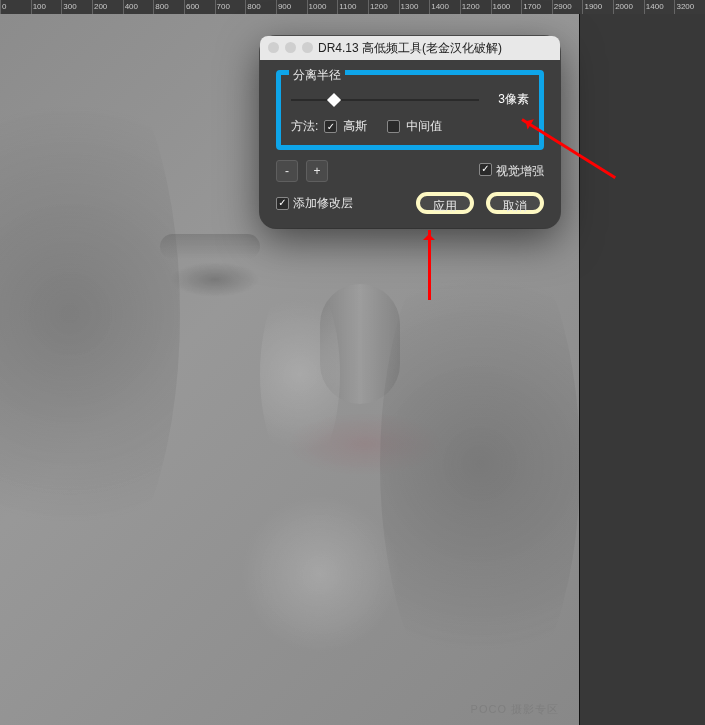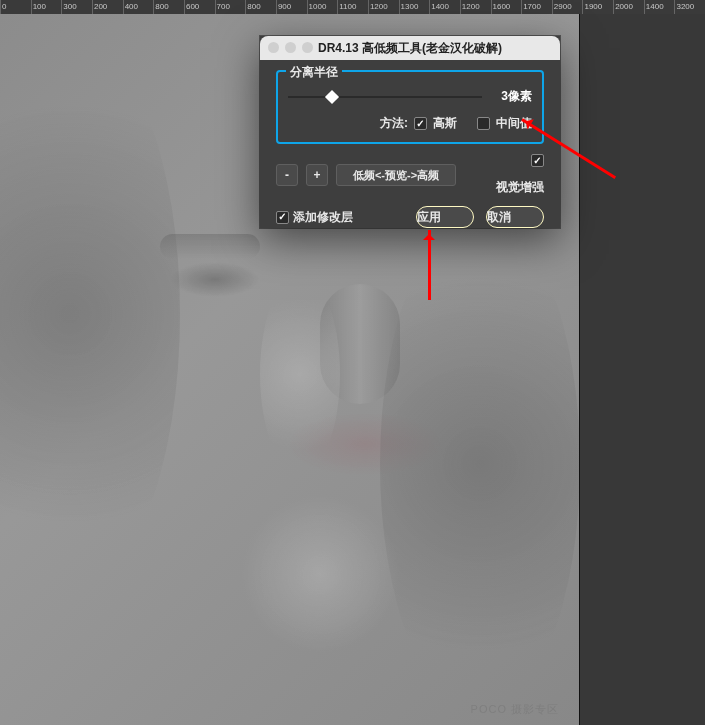--- a/index.html
+++ b/index.html
@@ -40,53 +40,53 @@
     .brow { position: absolute; width: 100px; height: 25px; border-radius: 50px;
       background: linear-gradient(180deg, rgba(70,70,70,0.4), rgba(140,140,140,0)); }
 
     .watermark { position: absolute; right: 20px; bottom: 8px; color: #7a7a7a; font-size: 11px; letter-spacing: 1px; opacity: 0.7; }
 
     .sidebar { position: absolute; top: 14px; left: 580px; width: 125px; height: 711px; background: #383838; }
 
     
     .dialog {
       position: absolute; top: 36px; left: 260px; width: 300px; height: 192px;
-      background: #3e3e3e; border-radius: 0;
+      background: #3e3e3e; border-radius: 16px;
       box-shadow: 0 12px 40px rgba(0,0,0,0.55), 0 0 0 1px #555;
-      color: #e8e8e8; font-size: 12px; font-weight: bold;
+      color: #e8e8e8; font-size: 12px;
     }
     .titlebar {
       height: 24px; background: #e8e8e8; color: #222; text-align: center;
       font-size: 12px; line-height: 24px; border-top-left-radius: 8px; border-top-right-radius: 8px;
       position: relative;
     }
     .traffic { position: absolute; left: 8px; top: 6px; display: flex; gap: 6px; }
     .traffic span { width: 11px; height: 11px; border-radius: 50%; display: inline-block; }
     .tl-close { background: #cfcfcf; } .tl-min { background: #cfcfcf; } .tl-max { background: #cfcfcf; }
 
     .dlg-body { padding: 10px 16px 12px 16px; }
-    .group { border: 2px solid #0ea5e9; border-radius: 4px; padding: 16px 10px 10px 10px; position: relative; margin-bottom: 10px; }
+    .group { border: 5px solid #0ea5e9; border-radius: 4px; padding: 16px 10px 10px 10px; position: relative; margin-bottom: 10px; }
     .group-label { position: absolute; top: -8px; left: 8px; background: #3e3e3e; padding: 0 4px; font-size: 12px; }
     .slider-row { display: flex; align-items: center; gap: 10px; }
     .slider { position: relative; flex: 1; height: 12px; }
     .slider-track { position: absolute; top: 5px; left: 0; right: 0; height: 2px; background: #2a2a2a; }
     .slider-thumb { position: absolute; top: 1px; left: 20%; width: 10px; height: 10px; background: #fff; transform: rotate(45deg); }
     .slider-val { width: 40px; text-align: right; color: #fff; }
-    .method-row { margin-top: 10px; display: flex; align-items: center; gap: 6px; justify-content: flex-end; }
+    .method-row { margin-top: 10px; display: flex; align-items: center; gap: 6px; }
 
     .row2 { display: flex; align-items: center; gap: 8px; margin-bottom: 10px; }
     .sqbtn { width: 22px; height: 22px; background: #4a4a4a; border: 1px solid #5f5f5f; border-radius: 3px; text-align: center; line-height: 20px; cursor: pointer; color: #e8e8e8; }
     .preview-btn { flex: 0 0 120px; height: 22px; background: #4a4a4a; border: 1px solid #5f5f5f; border-radius: 3px; text-align: center; line-height: 20px; cursor: pointer; font-size: 11px; }
-    .chkwrap { display: flex; align-items: flex-end; gap: 12px; margin-left: auto; white-space: nowrap; flex-direction: column; }
+    .chkwrap { display: flex; align-items: flex-start; gap: 4px; margin-left: auto; white-space: nowrap; }
     .chk { width: 13px; height: 13px; background: #2a2a2a; border: 1px solid #888; border-radius: 2px; display: inline-flex; align-items: center; justify-content: center; }
     .chk.on::after { content: "✓"; color: #fff; font-size: 10px; line-height: 1; }
 
     .row3 { display: flex; align-items: center; gap: 20px; }
     .chkwrap2 { display: flex; align-items: center; gap: 4px; }
-    .pillbtn { width: 58px; height: 22px; border-radius: 11px; border: 1px solid #fef9c3; background: #4a4a4a; line-height: 20px; cursor: pointer; font-size: 12px; }
+    .pillbtn { width: 58px; height: 22px; border-radius: 11px; border: 4px solid #fef9c3; background: #4a4a4a; text-align: center; line-height: 20px; cursor: pointer; font-size: 12px; }
     .actions { display: flex; gap: 12px; margin-left: auto; }
 
     
     .arrow { position: absolute; background: #f00; }
     .arrow.a1 { top: 118px; left: 522px; width: 110px; height: 3px; transform: rotate(32deg); transform-origin: left center; }
     .arrow.a1::before { content:""; position:absolute; left:-2px; top:-5px; border:6px solid transparent; border-right-color:#f00; }
     .arrow.a2 { top: 230px; left: 428px; width: 3px; height: 70px; }
     .arrow.a2::before { content:""; position:absolute; top:-2px; left:-5px; border:6px solid transparent; border-bottom-color:#f00; }
   </style>
 </head>
@@ -160,21 +160,20 @@
         <span>高斯</span>
         <span style="width:8px"></span>
         <span class="chk" id="chk-median"></span>
         <span>中间值</span>
       </div>
     </div>
 
     <div class="row2">
       <div class="sqbtn">-</div>
       <div class="sqbtn">+</div>
-      <div class="preview-btn">低频&lt;-预览-&gt;高频</div>
       <div class="chkwrap">
         <span class="chk on" id="chk-ve"></span>
         <span>视觉增强</span>
       </div>
     </div>
 
     <div class="row3">
       <div class="chkwrap2">
         <span class="chk on" id="chk-add"></span>
         <span>添加修改层</span>

